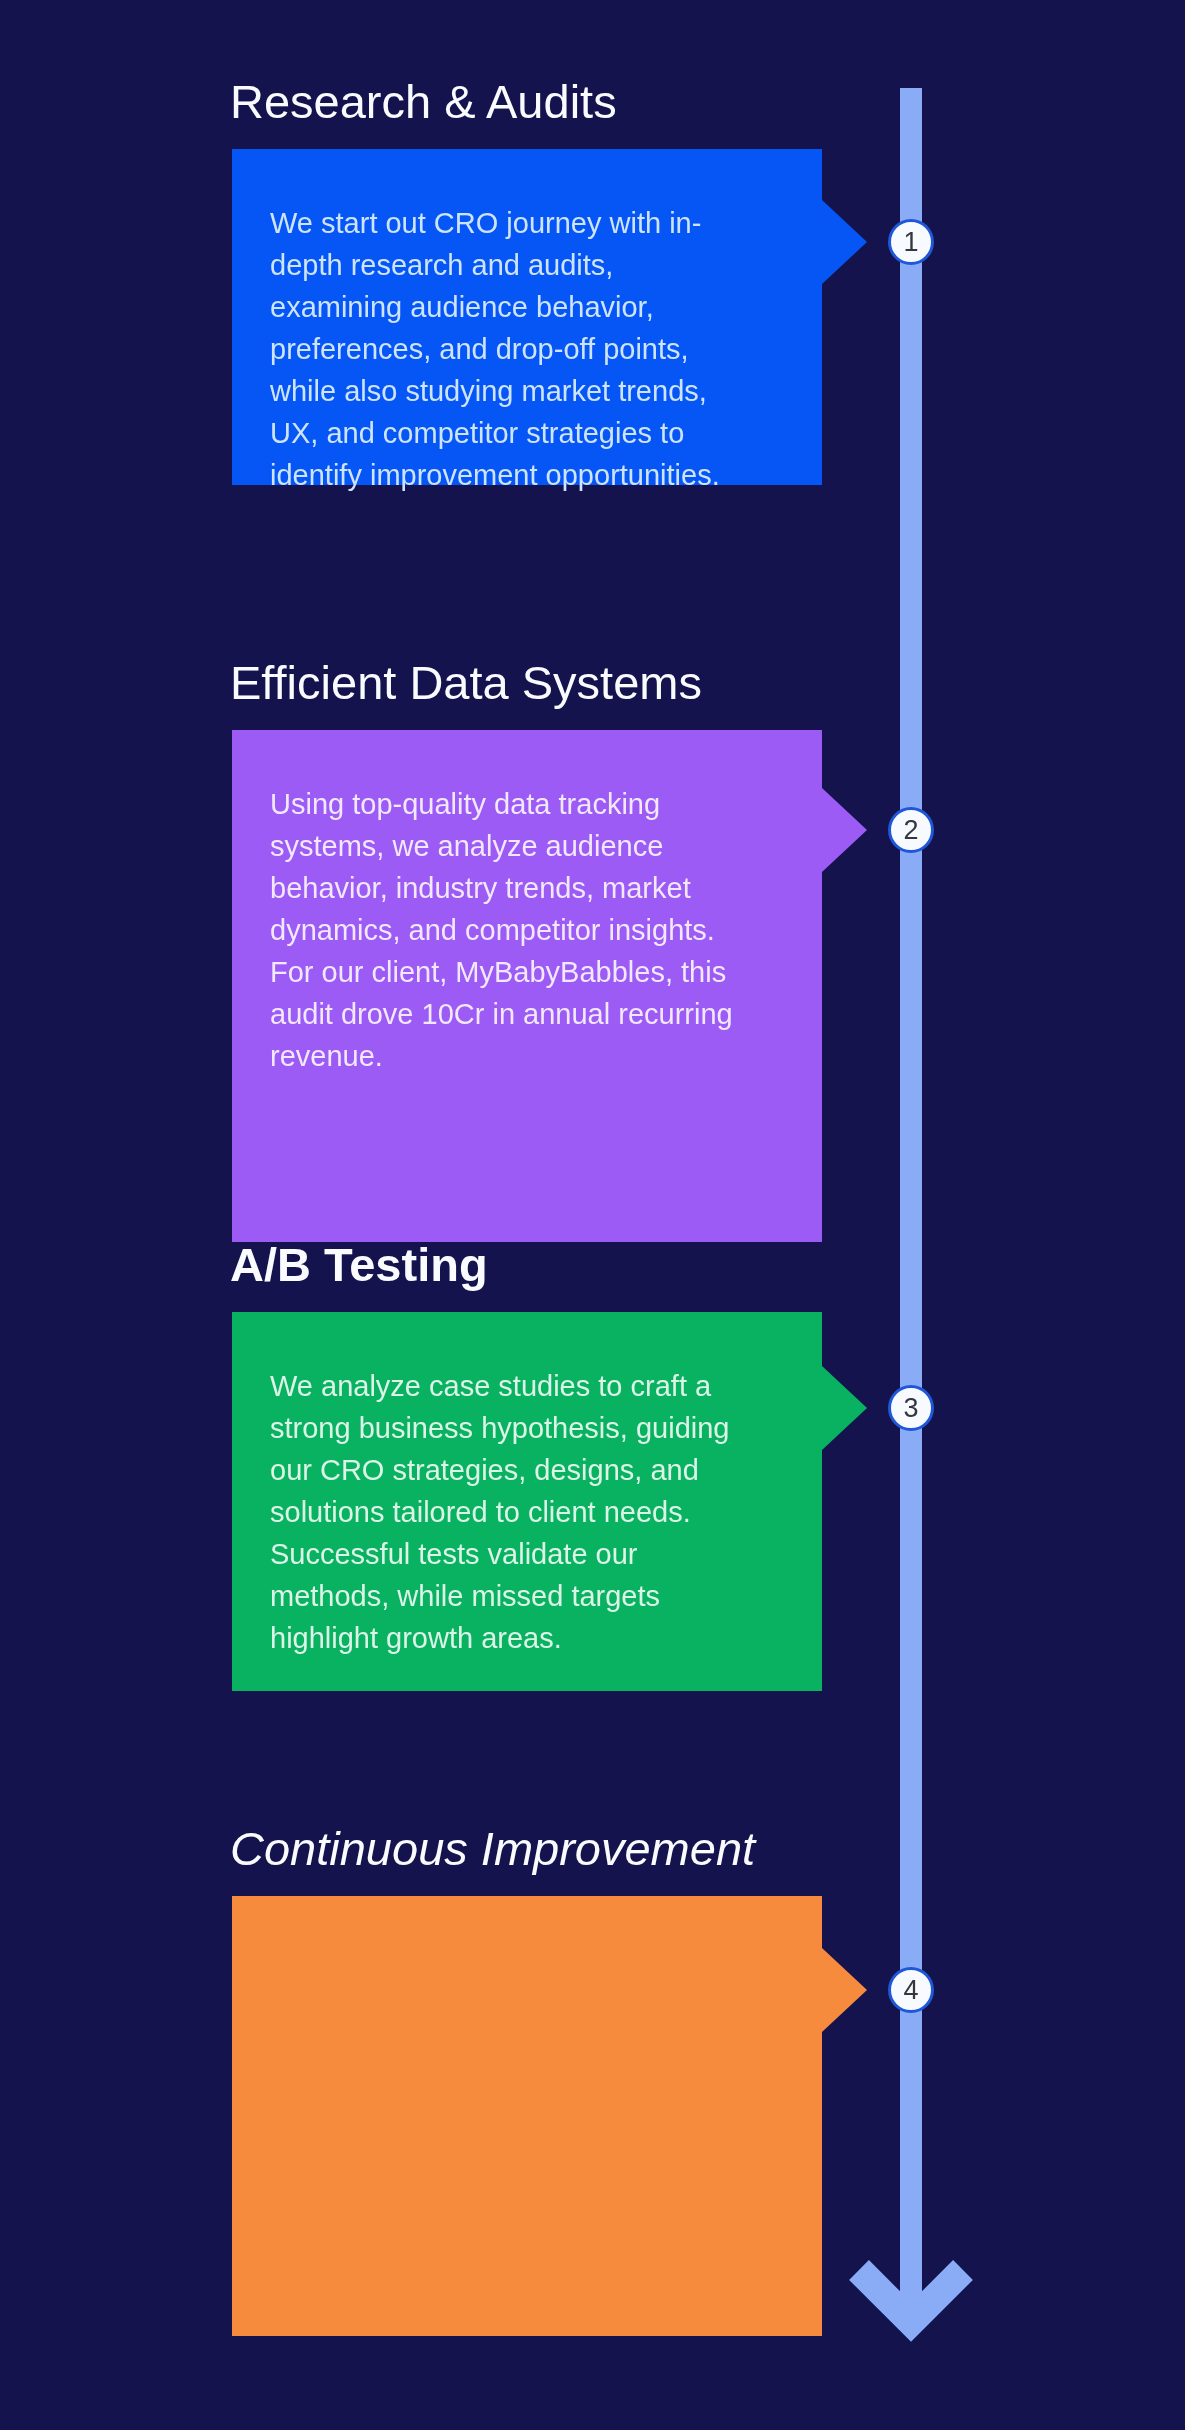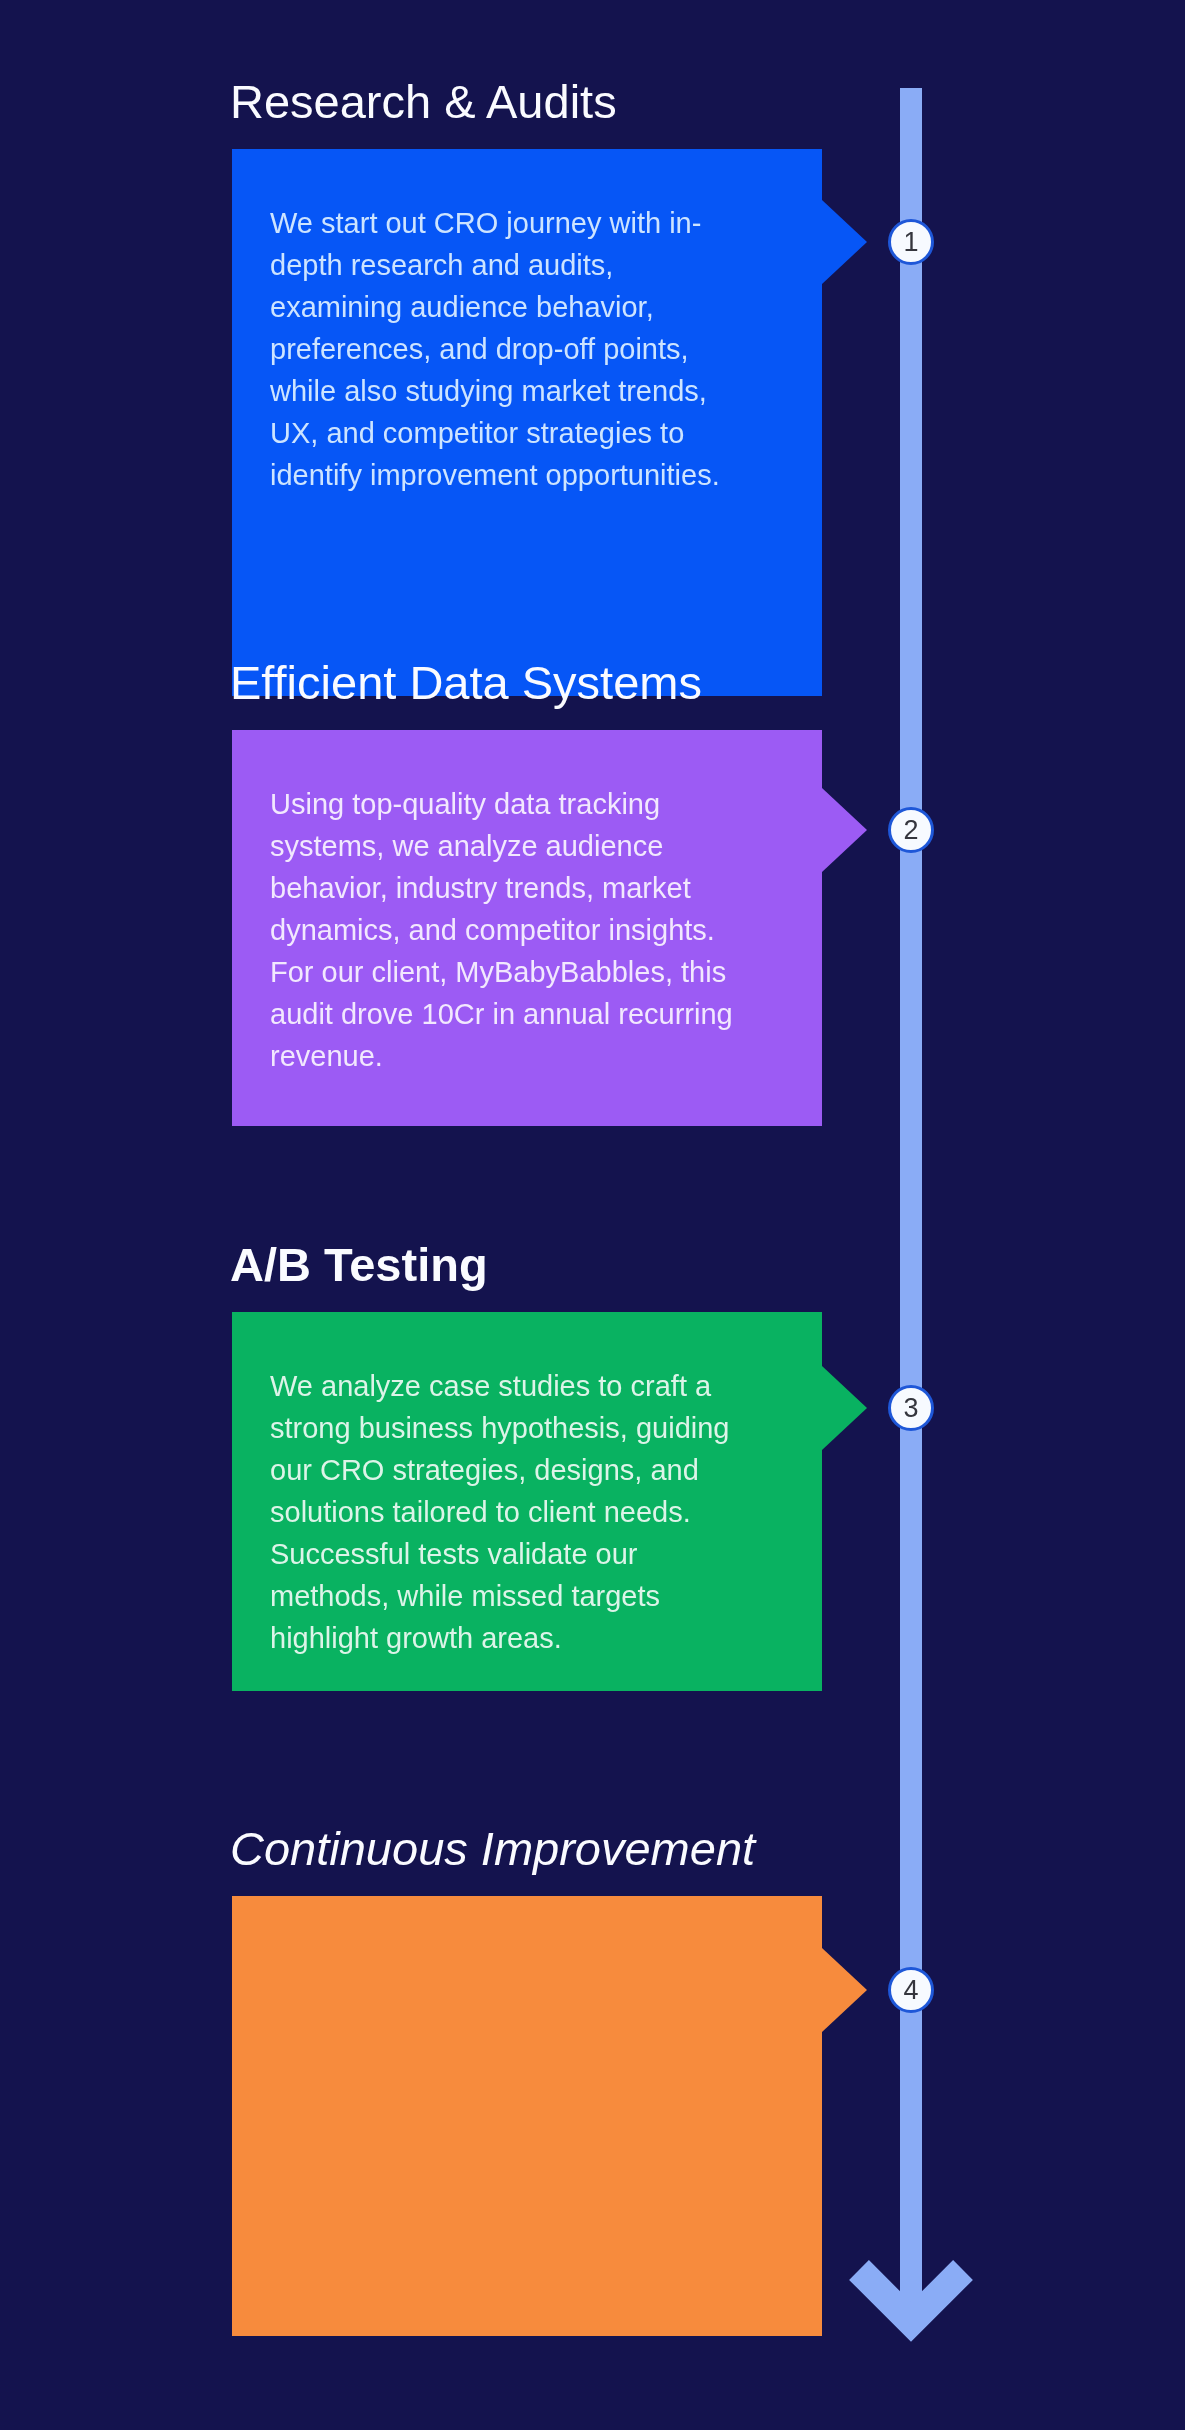--- a/index.html
+++ b/index.html
@@ -67,27 +67,27 @@
   .pointer{
     position:absolute;
     left:100%;
     width:0; height:0;
     border-top:42px solid transparent;
     border-bottom:42px solid transparent;
   }
 
   
   .step-1 .title{top:76px;}
-  .step-1 .card{top:149px; height:547px; background:#0656F6;}
+  .step-1 .card{top:149px; height:336px; background:#0656F6;}
   .step-1 .body{color:#CDE4FF;}
   .step-1 .pointer{top:51px; border-left:45px solid #0656F6;}
   .step-1 .badge{top:219px;}
   
   .step-2 .title{top:657px;}
-  .step-2 .card{top:730px; height:396px; background:#9C5BF4;}
+  .step-2 .card{top:730px; height:512px; background:#9C5BF4;}
   .step-2 .body{color:#F2E8FE;}
   .step-2 .pointer{top:58px; border-left:45px solid #9C5BF4;}
   .step-2 .badge{top:807px;}
   
   .step-3 .title{top:1239px;font-weight:bold;}
   .step-3 .card{top:1312px; height:379px; background:#09B261;}
   .step-3 .body{color:#DCF4E8;}
   .step-3 .pointer{top:54px; border-left:45px solid #09B261;}
   .step-3 .badge{top:1385px;}
   

